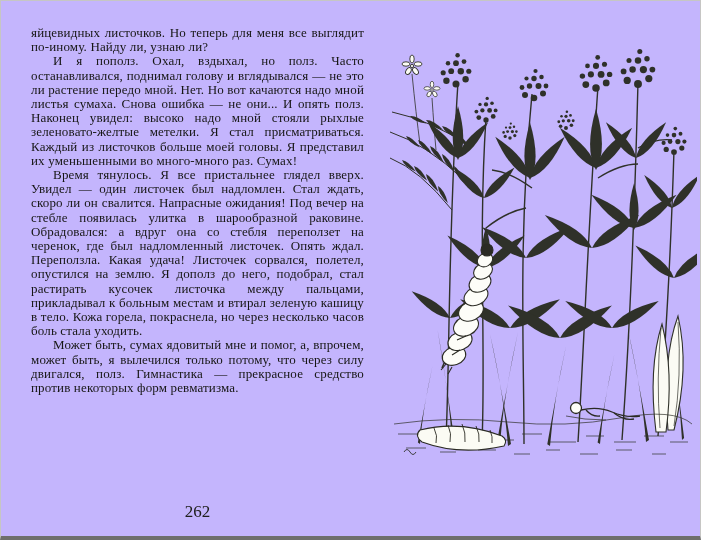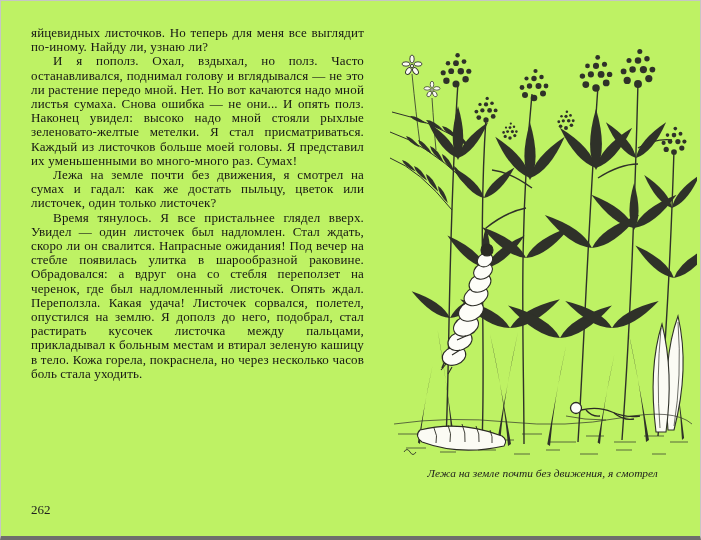--- a/index.html
+++ b/index.html
@@ -1,55 +1,55 @@
 <!DOCTYPE html>
 <html lang="ru"><head>
 <meta charset="utf-8">
 <style>
   * { margin:0; padding:0; box-sizing:border-box; }
   html,body { background:#ffffff; }
   body { font-family:"Liberation Serif", serif; }
   .scan {
     position:relative; width:701px; height:540px;
-    background:#bef264;
+    background:#c4b5fd;
     border:1px solid #c6c6c4;
     border-bottom:4px solid #6e6e6c;
     overflow:hidden;
   }
   .text-block {
     position:absolute; left:30px; top:25px; width:333px;
     font-size:13px; line-height:14.2px; letter-spacing:0.15px;
     color:#161614; text-align:justify;
   }
   .text-block p { text-indent:1.7em; }
   .text-block p.first { text-indent:0; }
   .page-number {
     position:absolute; left:30px; top:501px; width:333px;
-    font-size:13px; color:#20201e;
+    text-align:center; font-size:17px; color:#20201e;
   }
   .illustration {
     position:absolute; left:389px; top:27px; width:307px; height:432px;
   }
   .illustration svg { width:100%; height:100%; display:block; }
   .caption {
     position:absolute; left:387px; top:466px; width:309px;
     text-align:center; font-style:italic;
     font-size:11.4px; line-height:13.3px; color:#1c1c1a;
   }
 </style>
 </head>
 <body>
 
 <div class="scan">
 
   <div class="text-block">
     <p class="first">яйцевидных листочков. Но теперь для меня все выглядит по-иному. Найду ли, узнаю ли?</p>
     <p>И я пополз. Охал, вздыхал, но полз. Часто останавливался, поднимал голову и вглядывался — не это ли растение передо мной. Нет. Но вот качаются надо мной листья сумаха. Снова ошибка — не они... И опять полз. Наконец увидел: высоко надо мной стояли рыхлые зеленовато-желтые метелки. Я стал присматриваться. Каждый из листочков больше моей головы. Я представил их уменьшенными во много-много раз. Сумах!</p>
-    <p>Лежа на земле почти без движения, я смотрел на сумах и гадал: как же достать пыльцу, цветок или листочек, один только листочек?</p>
     <p>Время тянулось. Я все пристальнее глядел вверх. Увидел — один листочек был надломлен. Стал ждать, скоро ли он свалится. Напрасные ожидания! Под вечер на стебле появилась улитка в шарообразной раковине. Обрадовался: а вдруг она со стебля переползет на черенок, где был надломленный листочек. Опять ждал. Переползла. Какая удача! Листочек сорвался, полетел, опустился на землю. Я дополз до него, подобрал, стал растирать кусочек листочка между пальцами, прикладывал к больным местам и втирал зеленую кашицу в тело. Кожа горела, покраснела, но через несколько часов боль стала уходить.</p>
+    <p>Может быть, сумах ядовитый мне и помог, а, впрочем, может быть, я вылечился только потому, что через силу двигался, полз. Гимнастика — прекрасное средство против некоторых форм ревматизма.</p>
   </div>
 
   <div class="page-number">262</div>
 
   <div class="illustration">
     <svg viewBox="0 0 307 432" preserveAspectRatio="xMidYMid meet">
       <defs>
         <path id="leaf" d="M0 0 Q7 -12 0 -36 Q-7 -12 0 0 Z"></path>
         <path id="blade" d="M0 0 Q4 -50 18 -112 Q6 -54 -3 -2 Z"></path>
         <g id="dotcluster">
@@ -216,16 +216,15 @@
         <path d="M196 382 q6 7 14 6"></path>
         <path d="M224 385 q10 8 20 6"></path>
         <path d="M176 388 q18 4 40 4" stroke-width="0.7"></path>
       </g>
 
       <path d="M14 424 q3 -5 6 0 q3 5 6 0" stroke="#2f3129" fill="none" stroke-width="0.9"></path>
     </svg>
   </div>
 
   <div class="caption">
-    <div>Лежа на земле почти без движения, я смотрел</div>
   </div>
 
 </div>
 
 </body></html>

